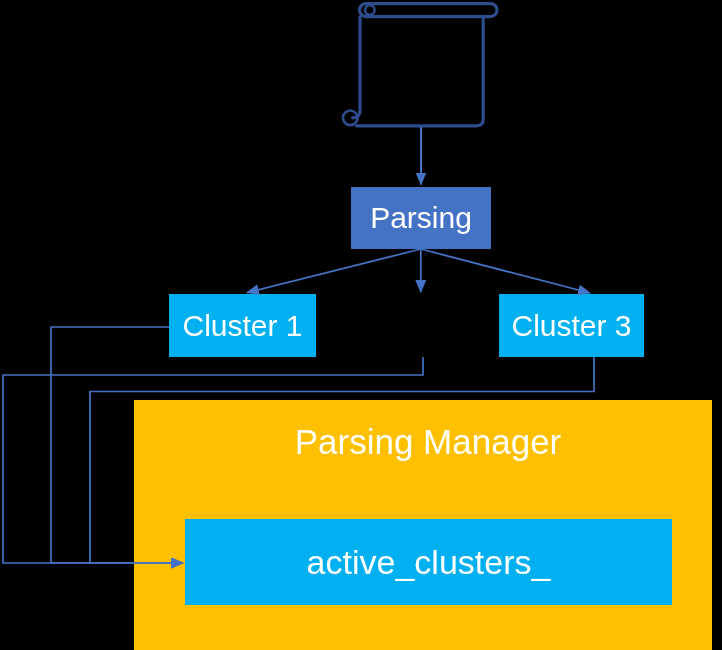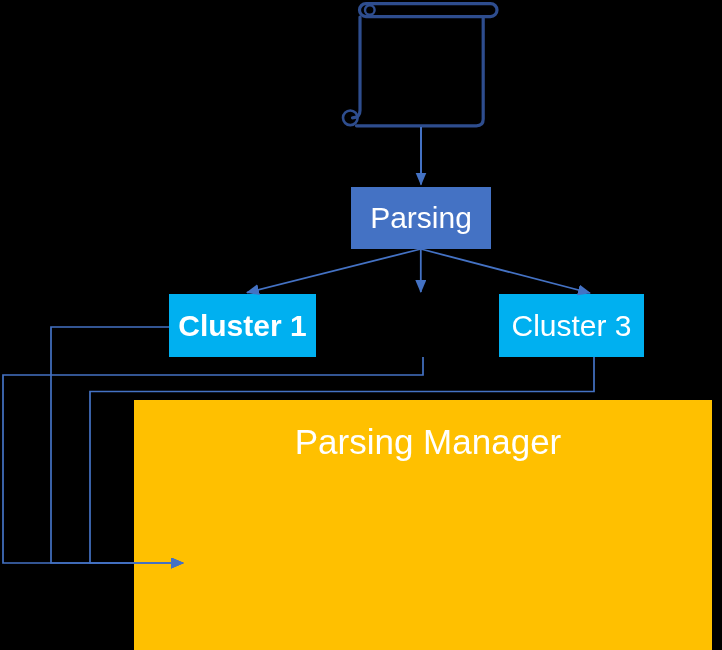--- a/index.html
+++ b/index.html
@@ -24,21 +24,21 @@
     left: 351px; top: 187px;
     width: 140px; height: 62px;
     background: #4472C4;
     font-size: 30px;
   }
   .cluster-box {
     top: 294px; height: 63px;
     background: #00B0F0;
     font-size: 30px;
   }
-  .cluster-1 { left: 169px; width: 147px; font-weight: bold; }
+  .cluster-1 { left: 169px; width: 147px; }
   .cluster-2 { left: 336px; width: 144px; }
   .cluster-3 { left: 499px; width: 145px; text-align: right; }
   .manager-box {
     left: 134px; top: 400px;
     width: 588px; height: 250px;
     background: #FFC000;
     display: block;
   }
   .manager-title {
     position: absolute;
@@ -74,20 +74,23 @@
   <div class="node cluster-box cluster-1">
     <span>Cluster 1</span>
   </div>
   <div class="node cluster-box cluster-3">
     <span>Cluster 3</span>
   </div>
 
   <div class="node manager-box">
     <div class="manager-title">Parsing Manager</div>
   </div>
+  <div class="node active-box">
+    <span>active_clusters_</span>
+  </div>
 
   <svg class="overlay" width="722" height="650" viewBox="0 0 722 650">
     <defs>
       <marker id="arrow" markerUnits="userSpaceOnUse" markerWidth="14" markerHeight="12" refX="12" refY="5.5" orient="auto">
         <path d="M0,0 L13,5.5 L0,11 Z" fill="#4472C4"></path>
       </marker>
     </defs>
 
     <g stroke="#2E4D8E" fill="none" stroke-width="3.2" stroke-linecap="round">
       <rect x="359.5" y="3.6" width="137.5" height="13" rx="6.5"></rect>

